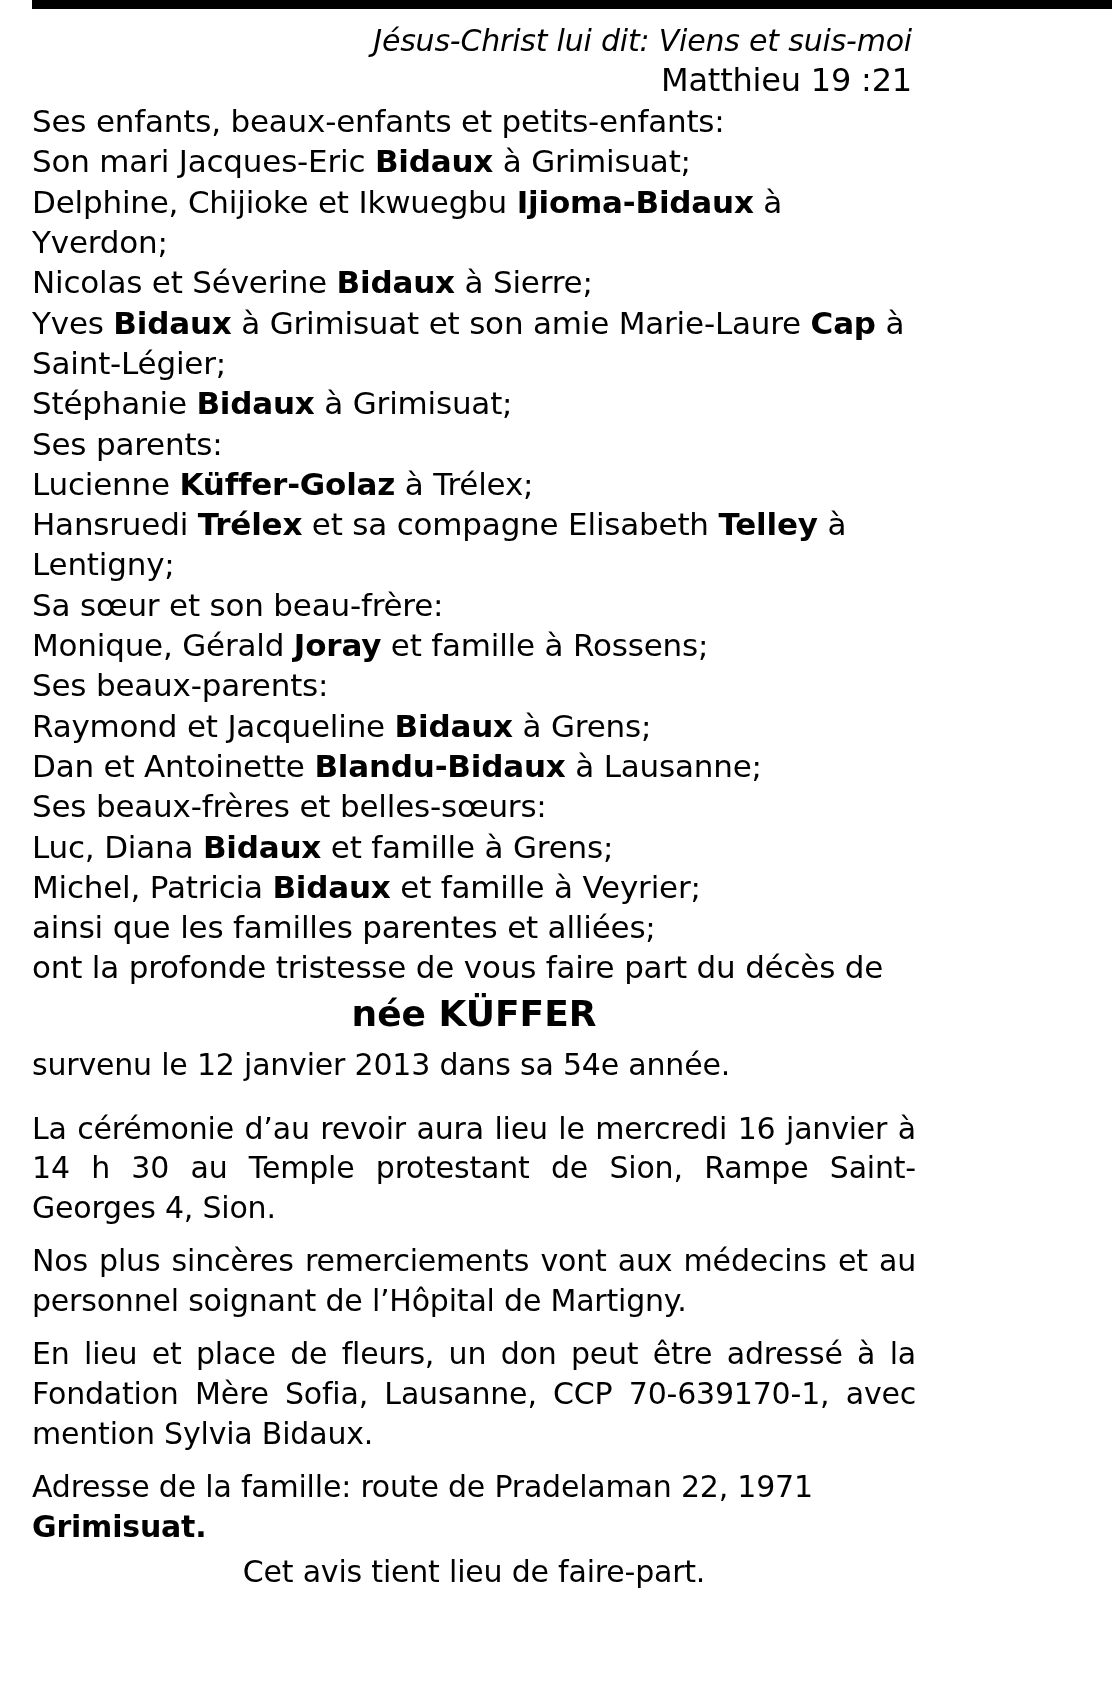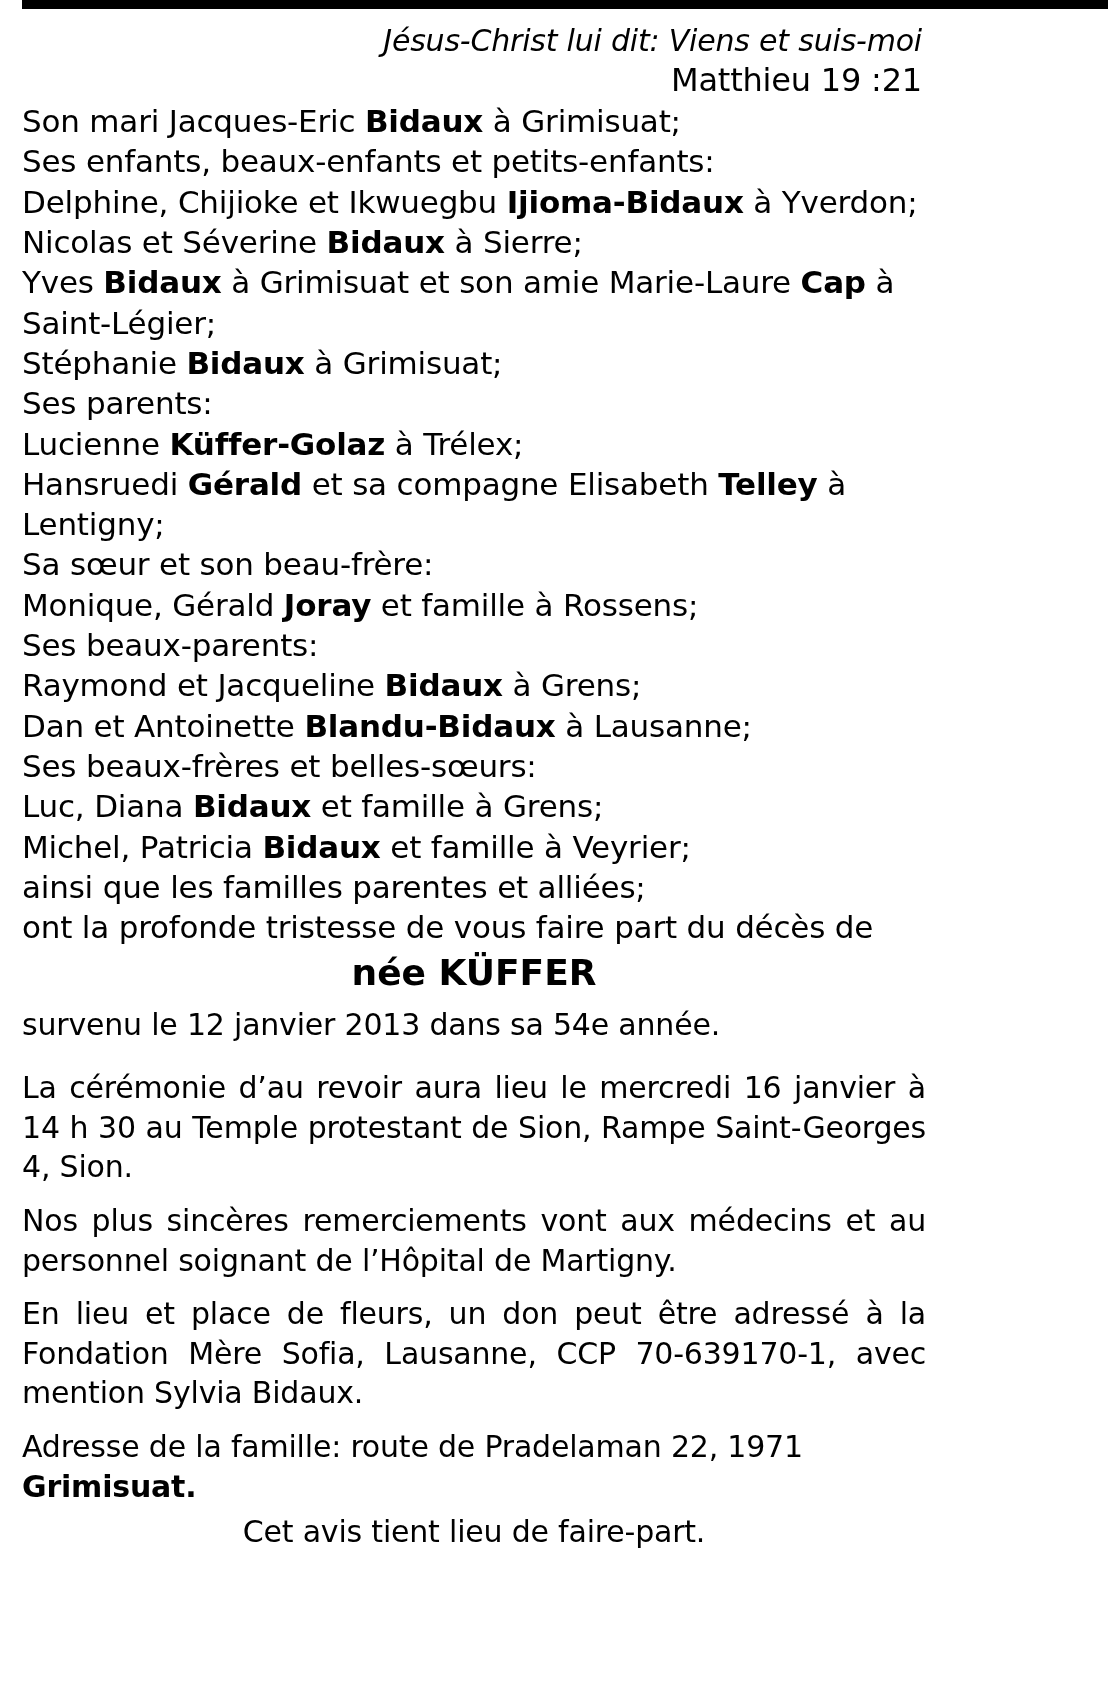--- a/index.html
+++ b/index.html
@@ -12,21 +12,21 @@
     height: 1695px;
     font-family: "DejaVu Sans", sans-serif;
     color: #000000;
     overflow: hidden;
   }
   .notice {
     position: relative;
     width: 948px;
     height: 1695px;
     box-sizing: border-box;
-    padding: 0 22px;
+    padding: 0 32px;
   }
   .top-rule {
     width: 1086px;
     height: 9px;
     background: #000000;
     margin: 0 auto 14px auto;
   }
   .epigraph {
     text-align: right;
     font-style: italic;
@@ -86,31 +86,31 @@
 
 <div class="notice">
 
   <div class="top-rule"></div>
 
   <div class="epigraph">
     <span>Jésus-Christ lui dit: Viens et suis-moi</span>
     <span class="ref">Matthieu 19 :21</span>
   </div>
 
+  <p class="blk gap-md">Ses enfants, beaux-enfants et petits-enfants:</p>
+
   <p class="blk"><span>Son mari Jacques-Eric </span><b>Bidaux</b><span> à Grimisuat;</span></p>
-
-  <p class="blk gap-md">Ses enfants, beaux-enfants et petits-enfants:</p>
   <p class="blk"><span>Delphine, Chijioke et Ikwuegbu </span><b>Ijioma-Bidaux</b><span> à Yverdon;</span></p>
   <p class="blk"><span>Nicolas et Séverine </span><b>Bidaux</b><span> à Sierre;</span></p>
   <p class="blk"><span>Yves </span><b>Bidaux</b><span> à Grimisuat et son amie Marie-Laure </span><b>Cap</b><span> à Saint-Légier;</span></p>
   <p class="blk"><span>Stéphanie </span><b>Bidaux</b><span> à Grimisuat;</span></p>
 
   <p class="blk gap-md">Ses parents:</p>
   <p class="blk"><span>Lucienne </span><b>Küffer-Golaz</b><span> à Trélex;</span></p>
-  <p class="blk"><span>Hansruedi </span><b>Gérald</b><span> et sa compagne Elisabeth </span><b>Telley</b><span> à Lentigny;</span></p>
+  <p class="blk"><span>Hansruedi </span><b>Trélex</b><span> et sa compagne Elisabeth </span><b>Telley</b><span> à Lentigny;</span></p>
 
   <p class="blk gap-md">Sa sœur et son beau-frère:</p>
   <p class="blk"><span>Monique, Gérald </span><b>Joray</b><span> et famille à Rossens;</span></p>
 
   <p class="blk">Ses beaux-parents:</p>
   <p class="blk"><span>Raymond et Jacqueline </span><b>Bidaux</b><span> à Grens;</span></p>
   <p class="blk"><span>Dan et Antoinette </span><b>Blandu-Bidaux</b><span> à Lausanne;</span></p>
 
   <p class="blk">Ses beaux-frères et belles-sœurs:</p>
   <p class="blk"><span>Luc, Diana </span><b>Bidaux</b><span> et famille à Grens;</span></p>

